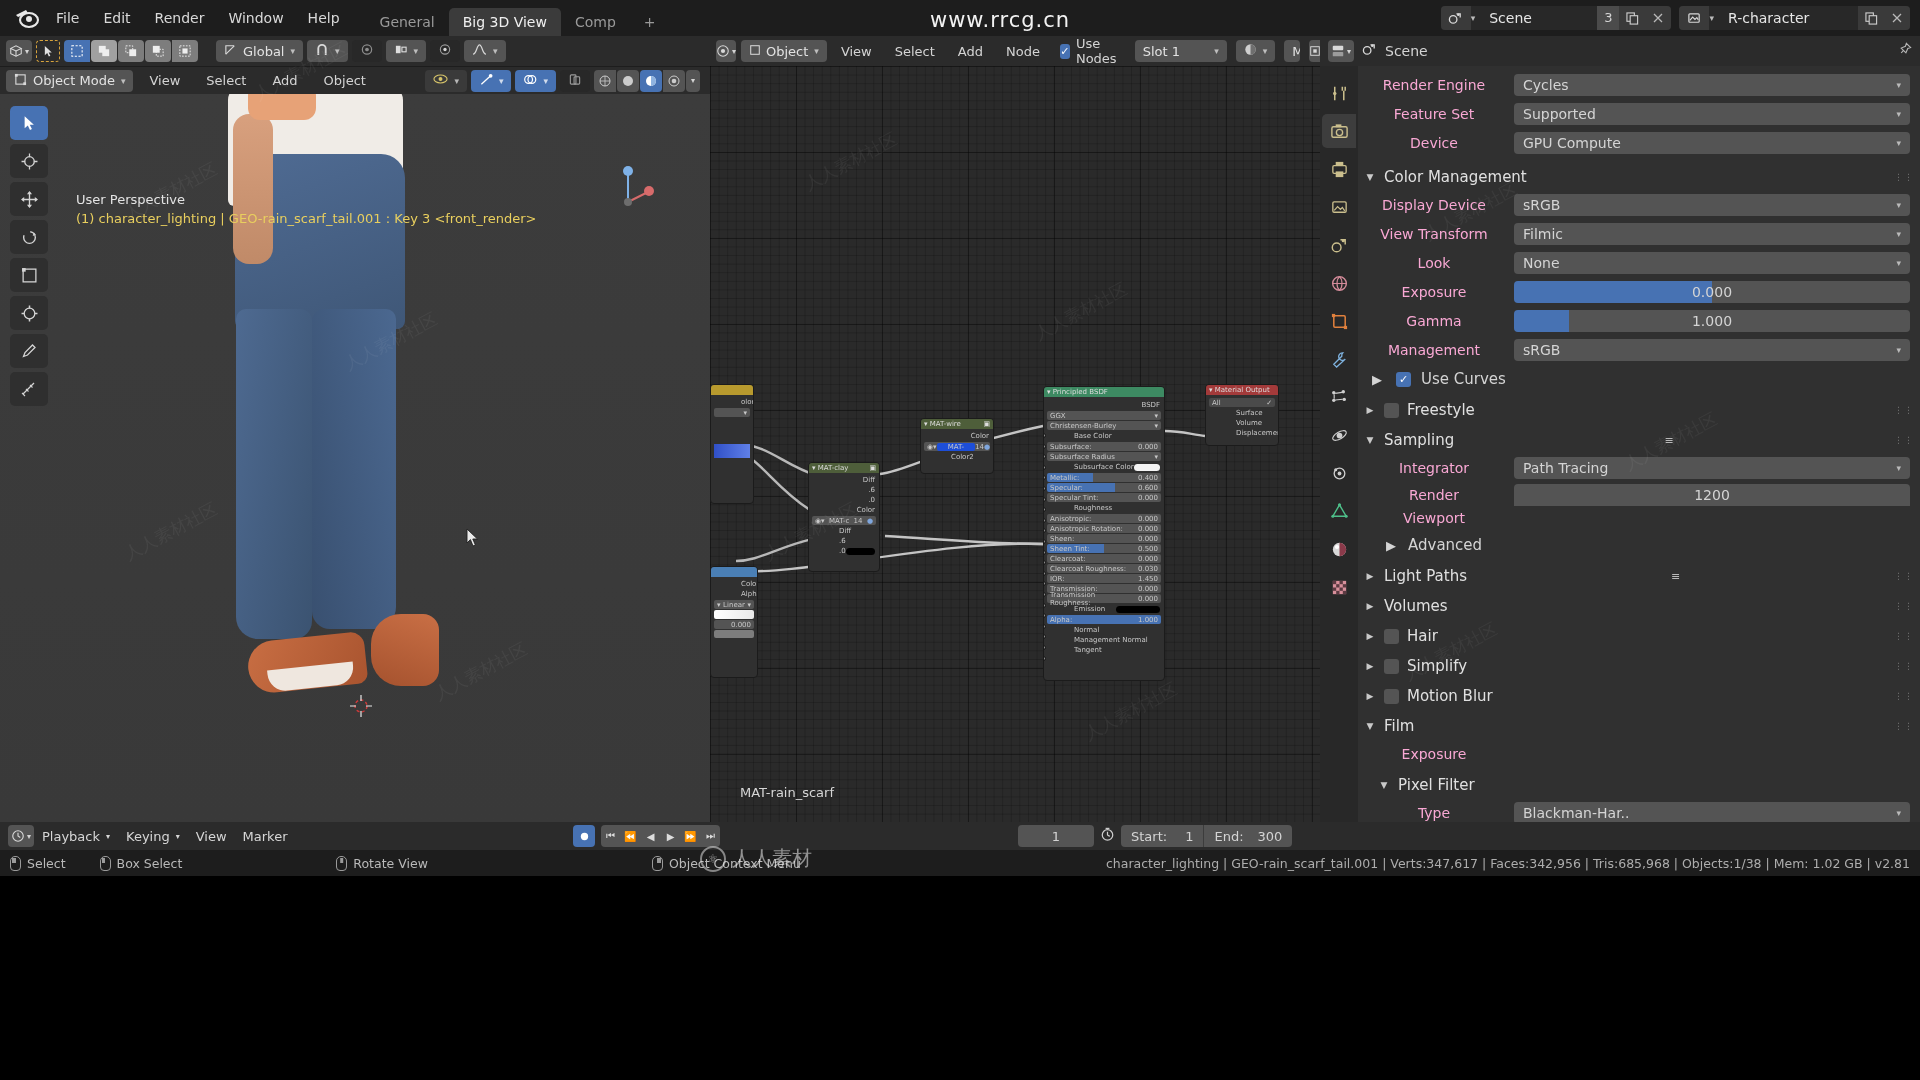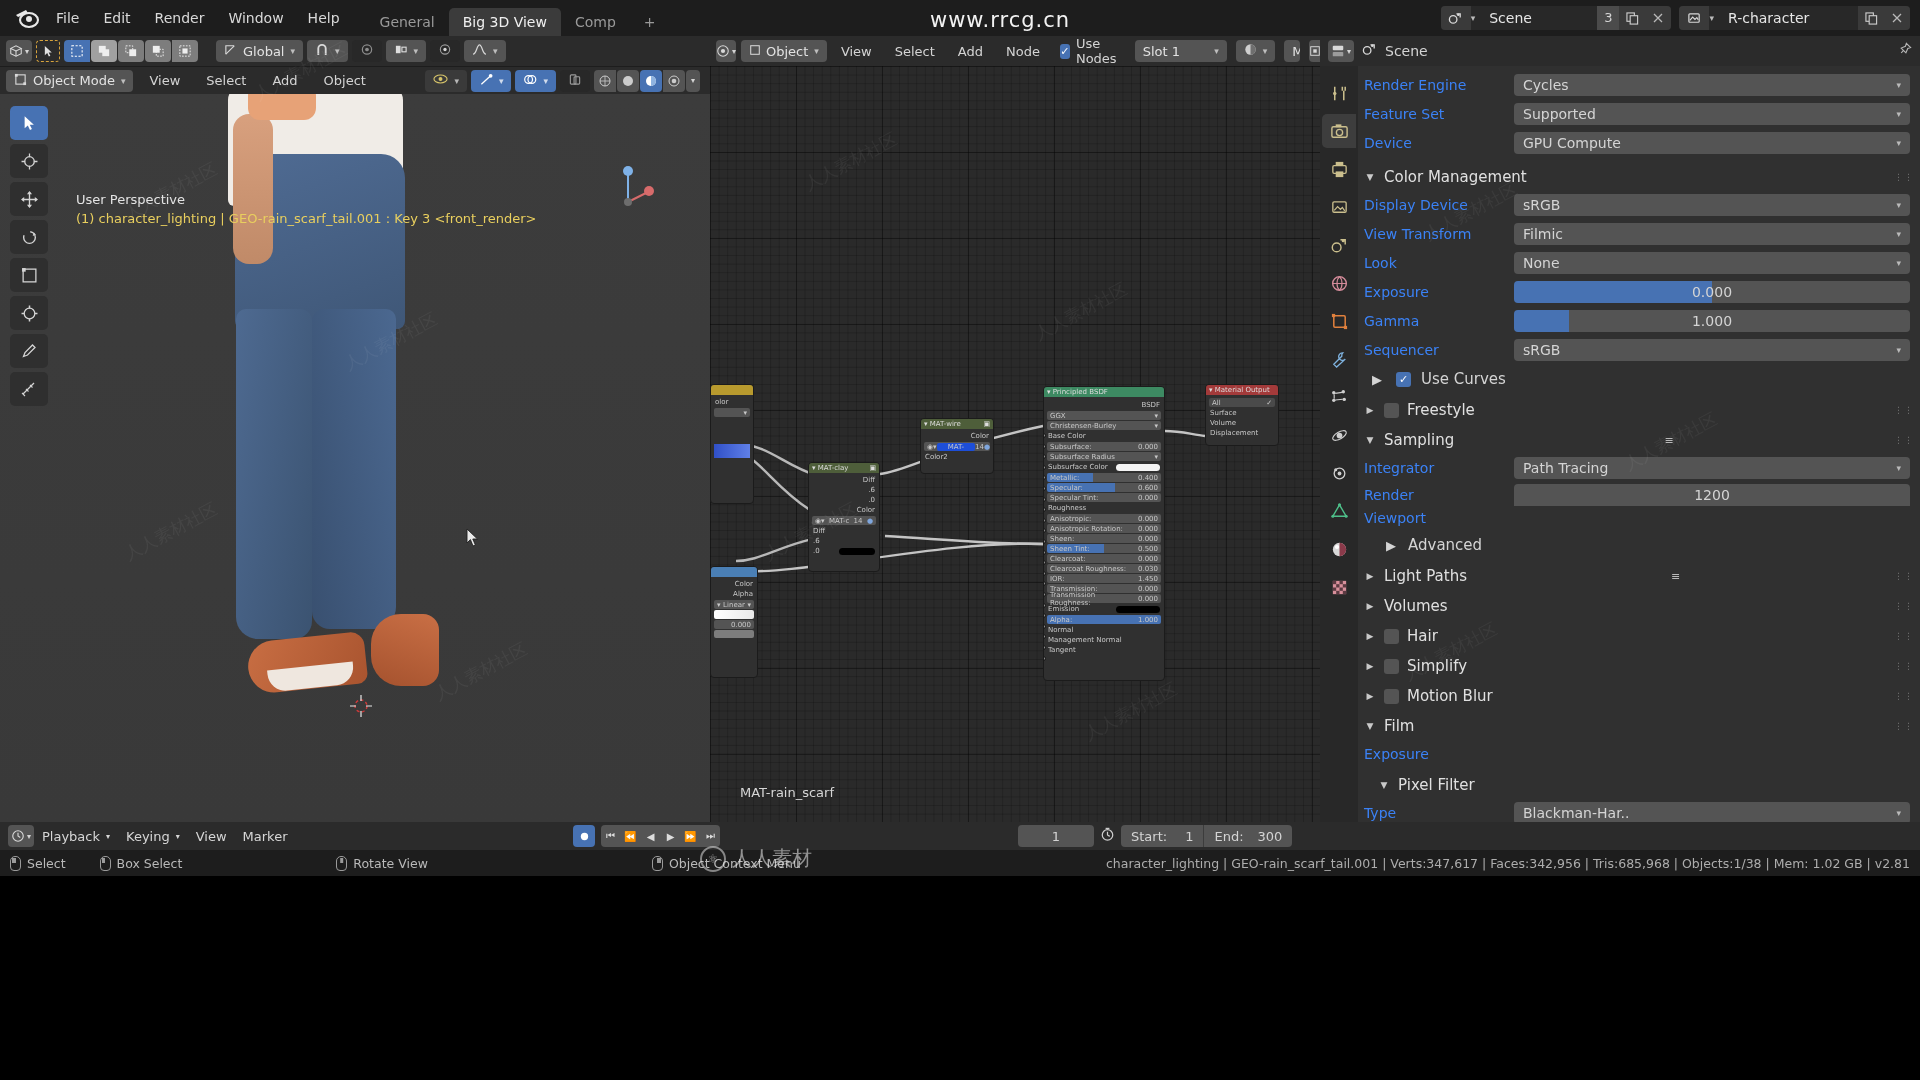--- a/index.html
+++ b/index.html
@@ -76,42 +76,42 @@
           linear-gradient(to bottom, rgba(0,0,0,.32) 1px, transparent 1px);
         background-size: 8.6px 8.6px, 8.6px 8.6px, 86px 86px, 86px 86px;
         overflow:hidden; }
   .node { position:absolute; background:#303030; border:1px solid #1b1b1b;
           border-radius:4px; font-size:7px; color:#c8c8c8; overflow:hidden; }
   .node .hdr { height:10px; line-height:10px; padding:0 3px; font-size:7px;
                color:#ddd; display:flex; align-items:center; }
   .node .body { padding:2px 0; }
   .nrow { height:10px; line-height:10px; padding:0 4px; display:flex;
           align-items:center; justify-content:space-between; font-size:7px;
-          white-space:nowrap; }
+          white-space:nowrap;margin-left:26px; }
   .nfield { background:#545454; border-radius:2px; margin:1px 3px; height:9px;
             display:flex; align-items:center; justify-content:space-between;
             padding:0 3px; font-size:7px; }
   .nfield.partial { background:linear-gradient(to right,#4772b3 var(--p),#545454 var(--p)); }
   .sock { position:absolute; width:5px; height:5px; border-radius:50%;
           border:1px solid #111; }
   #ne-label { position:absolute; left:30px; bottom:22px; font-size:13px; color:#d6d6d6; }
 
   
   #props { position:absolute; left:1320px; top:36px; width:600px; height:786px;
            background:#303030; display:flex; }
   #prop-tabs { width:38px; background:#282828; padding-top:40px;
                display:flex; flex-direction:column; align-items:center; gap:4px; }
   .ptab { width:34px; height:34px; border-radius:5px 0 0 5px; display:flex;
           align-items:center; justify-content:center; }
   .ptab.active { background:#3d3d3d; }
   #prop-main { flex:1; overflow:hidden; }
   .pbody { padding:6px 10px 0 6px; }
   .prow { display:flex; align-items:center; height:26px; margin-bottom:3px; }
-  .plabel { width:150px; text-align:left; padding-right:10px; font-size:14px;
-            color:#3b82f6; }
+  .plabel { width:150px; text-align:center; padding-right:10px; font-size:14px;
+            color:#f9a8d4; }
   .pval { flex:1; height:22px; background:#545454; border-radius:4px;
           display:flex; align-items:center; padding:0 9px; font-size:14px; }
   .pval.num { justify-content:center; }
   .pval .cv { margin-left:auto; font-size:9px; opacity:.8; }
   .pval.slider { background:linear-gradient(to right,#4772b3 var(--p),#545454 var(--p));
                  justify-content:center; }
   .panel-hdr { display:flex; align-items:center; height:30px; font-size:15px;
                color:#e0e0e0; gap:8px; }
   .panel-hdr .tri { font-size:9px; color:#c9c9c9; width:12px; text-align:center;}
   .grip { margin-left:auto; color:#6e6e6e; letter-spacing:1px; font-size:9px;
@@ -1022,21 +1022,21 @@
             <span>0.000</span>
           </div>
         </div>
         <div class="prow">
           <div class="plabel">Gamma</div>
           <div class="pval slider" style="--p:14%;">
             <span>1.000</span>
           </div>
         </div>
         <div class="prow">
-          <div class="plabel">Sequencer</div>
+          <div class="plabel">Management</div>
           <div class="pval">
             <span>sRGB</span>
               <span class="cv">▾</span>
           </div>
         </div>
         <div class="prow" style="padding-left:8px;">
           <span class="tri">▶</span>
           <span class="cb on" style="margin:0 10px 0 14px;">✓</span>
           <span style="font-size:15px;">Use Curves</span>
         </div>

